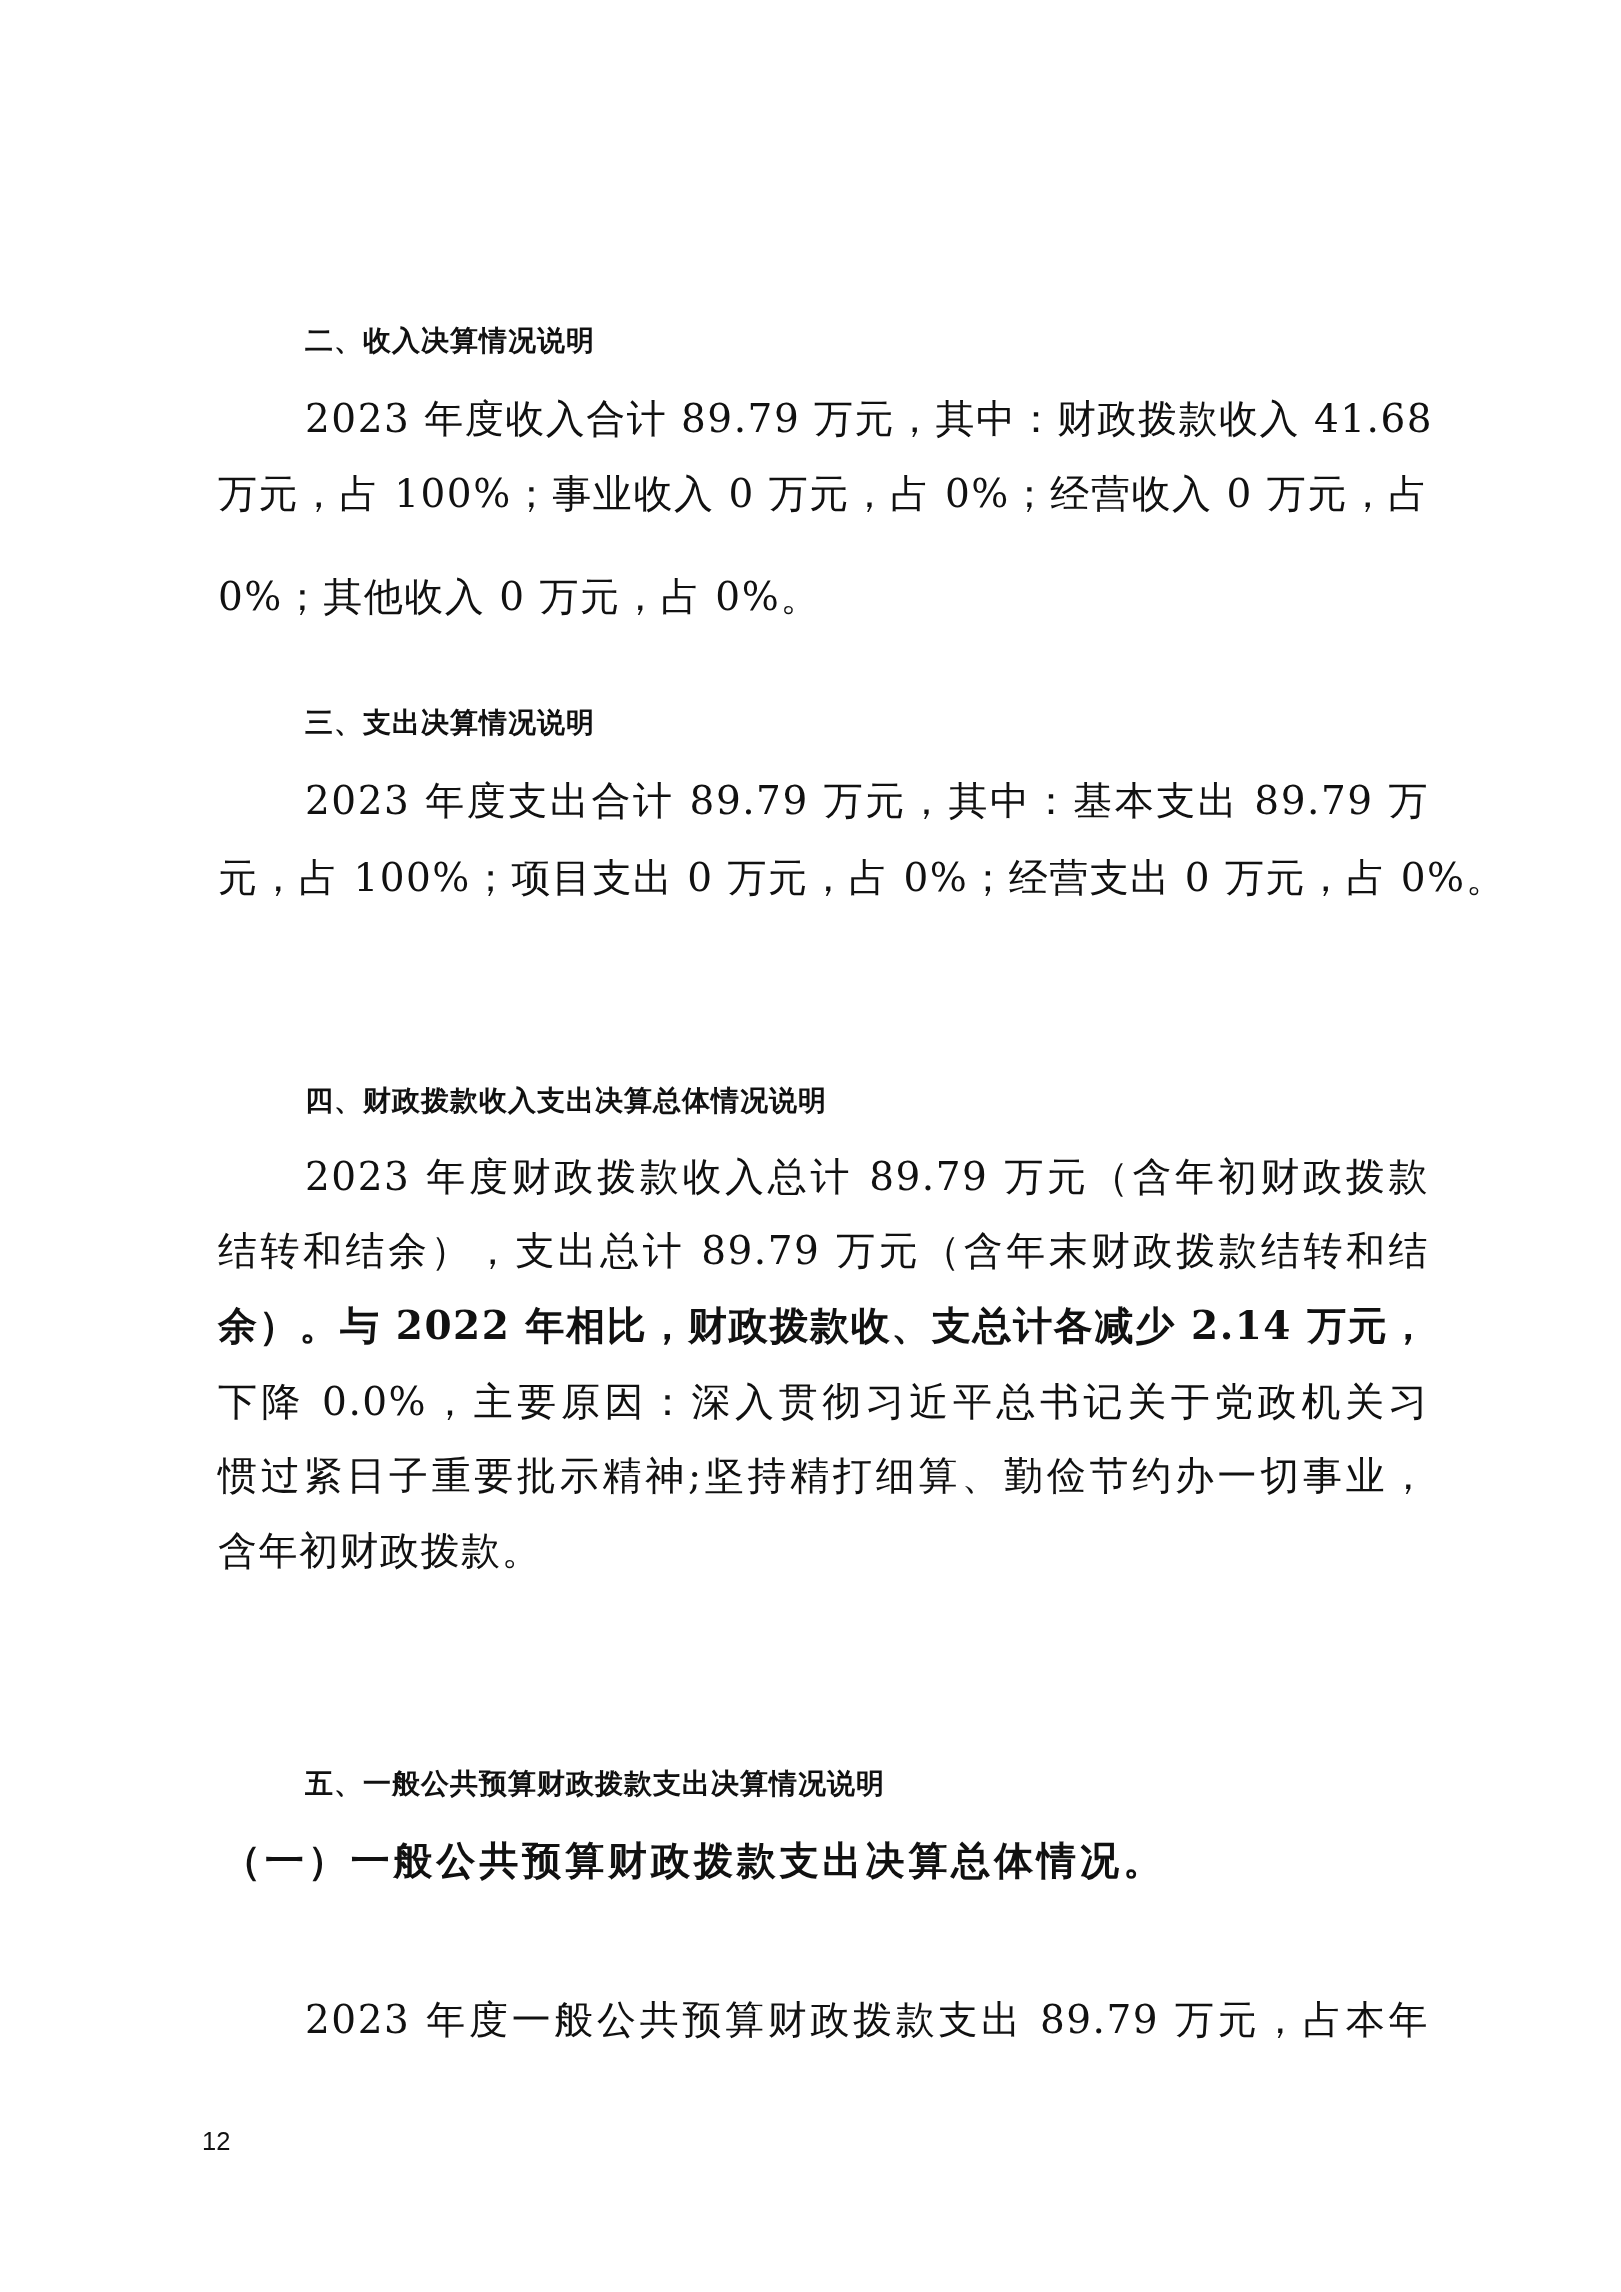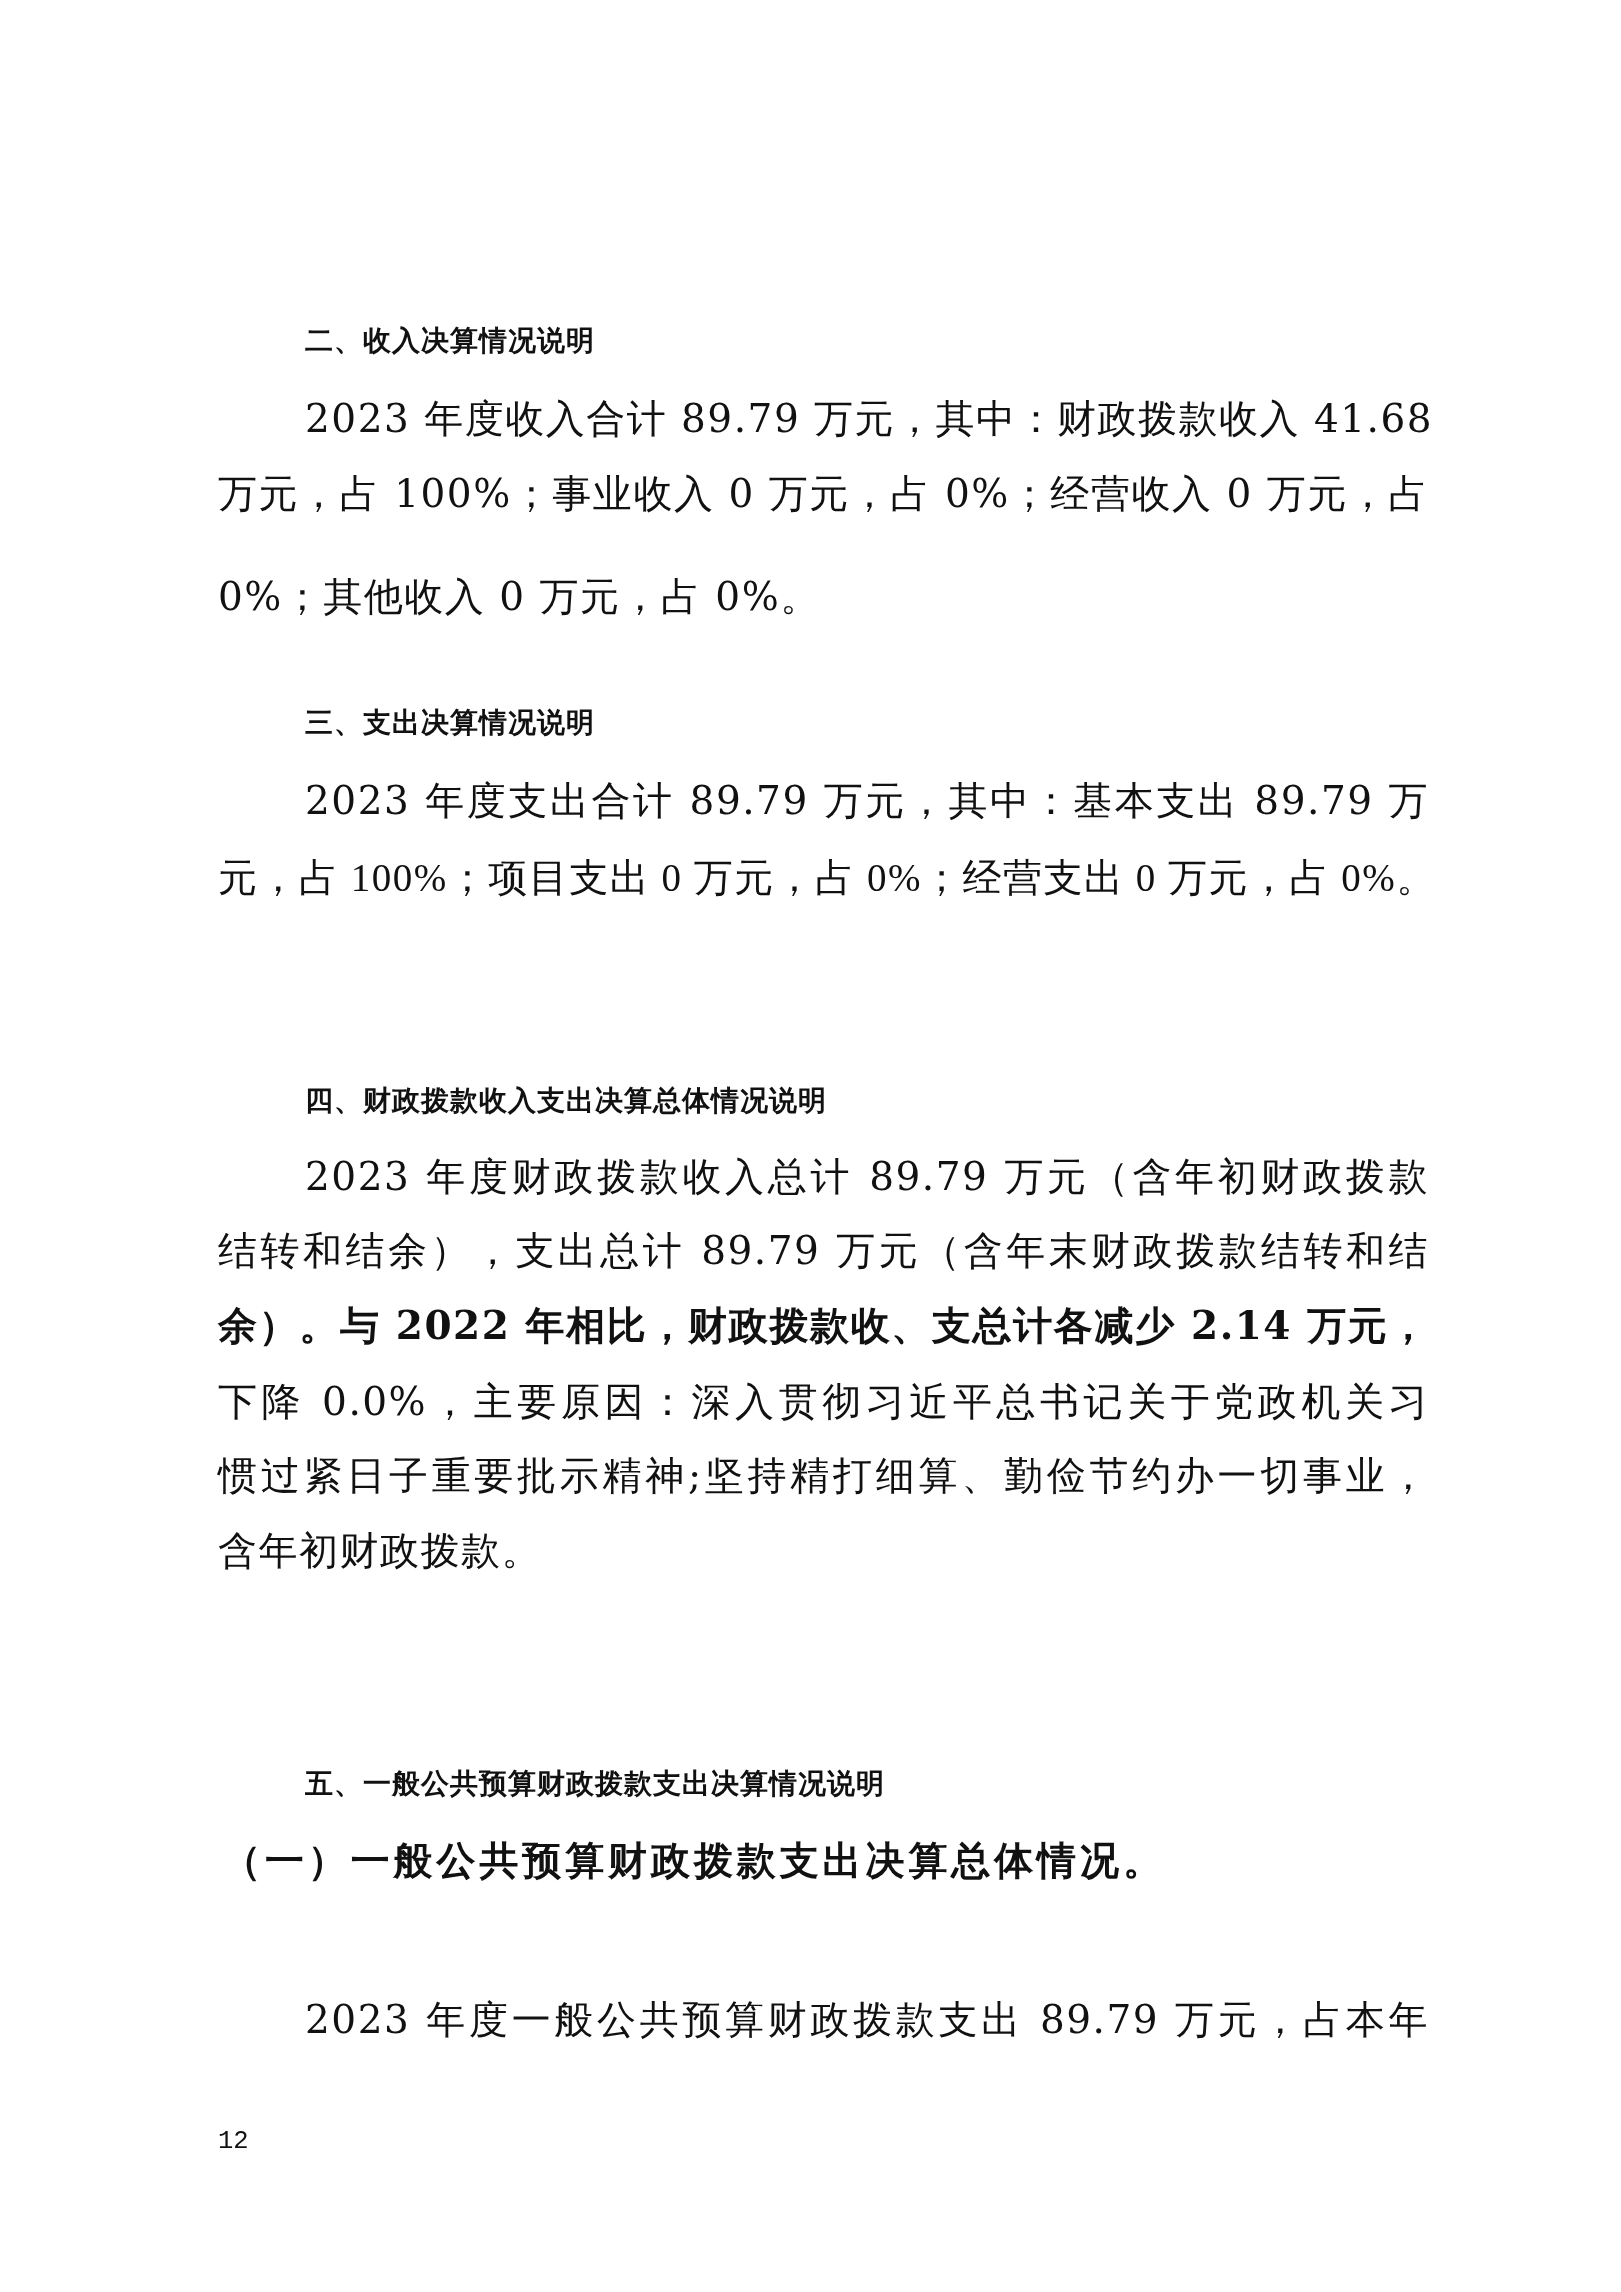--- a/index.html
+++ b/index.html
@@ -5,36 +5,36 @@
   html, body { margin: 0; padding: 0; background: #ffffff; }
   body { width: 1621px; height: 2293px; position: relative; overflow: hidden;
          font-family: "DejaVu Serif", "Liberation Serif", serif; color: #111; }
   .line { position: absolute; left: 218px; width: 1211px; white-space: nowrap;
           font-size: 39px; line-height: 47px; letter-spacing: 1.5px; }
   .indent { left: 305px; width: 1124px; }
   .heading { font-family: "DejaVu Sans", "Liberation Sans", sans-serif; font-weight: bold;
              font-size: 28px; letter-spacing: 1px; }
   .subheading { font-weight: bold; left: 222px; letter-spacing: 3.9px; }
   .justify { text-align: justify; text-align-last: justify; }
-  .pagenum { position: absolute; left: 218px; top: 2127px; font-size: 25.5px;
-             font-family: Liberation Mono, monospace; }
+  .pagenum { position: absolute; left: 202px; top: 2127px; font-size: 25.5px;
+             font-family: Liberation Sans, sans-serif; }
 </style>
 </head>
 <body>
 
 <div>
 
   <div class="line indent heading" style="top:317px;">二、收入决算情况说明</div>
   <div class="line indent justify" style="top:395px;">2023 年度收入合计 89.79 万元，其中：财政拨款收入 41.68</div>
   <div class="line justify" style="top:470px;">万元，占 100%；事业收入 0 万元，占 0%；经营收入 0 万元，占</div>
   <div class="line" style="top:573px;">0%；其他收入 0 万元，占 0%。</div>
 
   <div class="line indent heading" style="top:699px;">三、支出决算情况说明</div>
   <div class="line indent justify" style="top:777px;">2023 年度支出合计 89.79 万元，其中：基本支出 89.79 万</div>
-  <div class="line justify" style="top:854px;font-family:Liberation Serif, serif;">元，占 100%；项目支出 0 万元，占 0%；经营支出 0 万元，占 0%。</div>
+  <div class="line justify" style="top:854px;">元，占 100%；项目支出 0 万元，占 0%；经营支出 0 万元，占 0%。</div>
 
   <div class="line indent heading" style="top:1077px;">四、财政拨款收入支出决算总体情况说明</div>
   <div class="line indent justify" style="top:1153px;">2023 年度财政拨款收入总计 89.79 万元（含年初财政拨款</div>
   <div class="line justify" style="top:1227px;">结转和结余），支出总计 89.79 万元（含年末财政拨款结转和结</div>
   <div class="line justify" style="top:1302px;font-weight:bold;">余）。与 2022 年相比，财政拨款收、支总计各减少 2.14 万元，</div>
   <div class="line justify" style="top:1378px;">下降 0.0%，主要原因：深入贯彻习近平总书记关于党政机关习</div>
   <div class="line justify" style="top:1452px;">惯过紧日子重要批示精神;坚持精打细算、勤俭节约办一切事业，</div>
   <div class="line" style="top:1527px;">含年初财政拨款。</div>
 
   <div class="line indent heading" style="top:1760px;">五、一般公共预算财政拨款支出决算情况说明</div>

